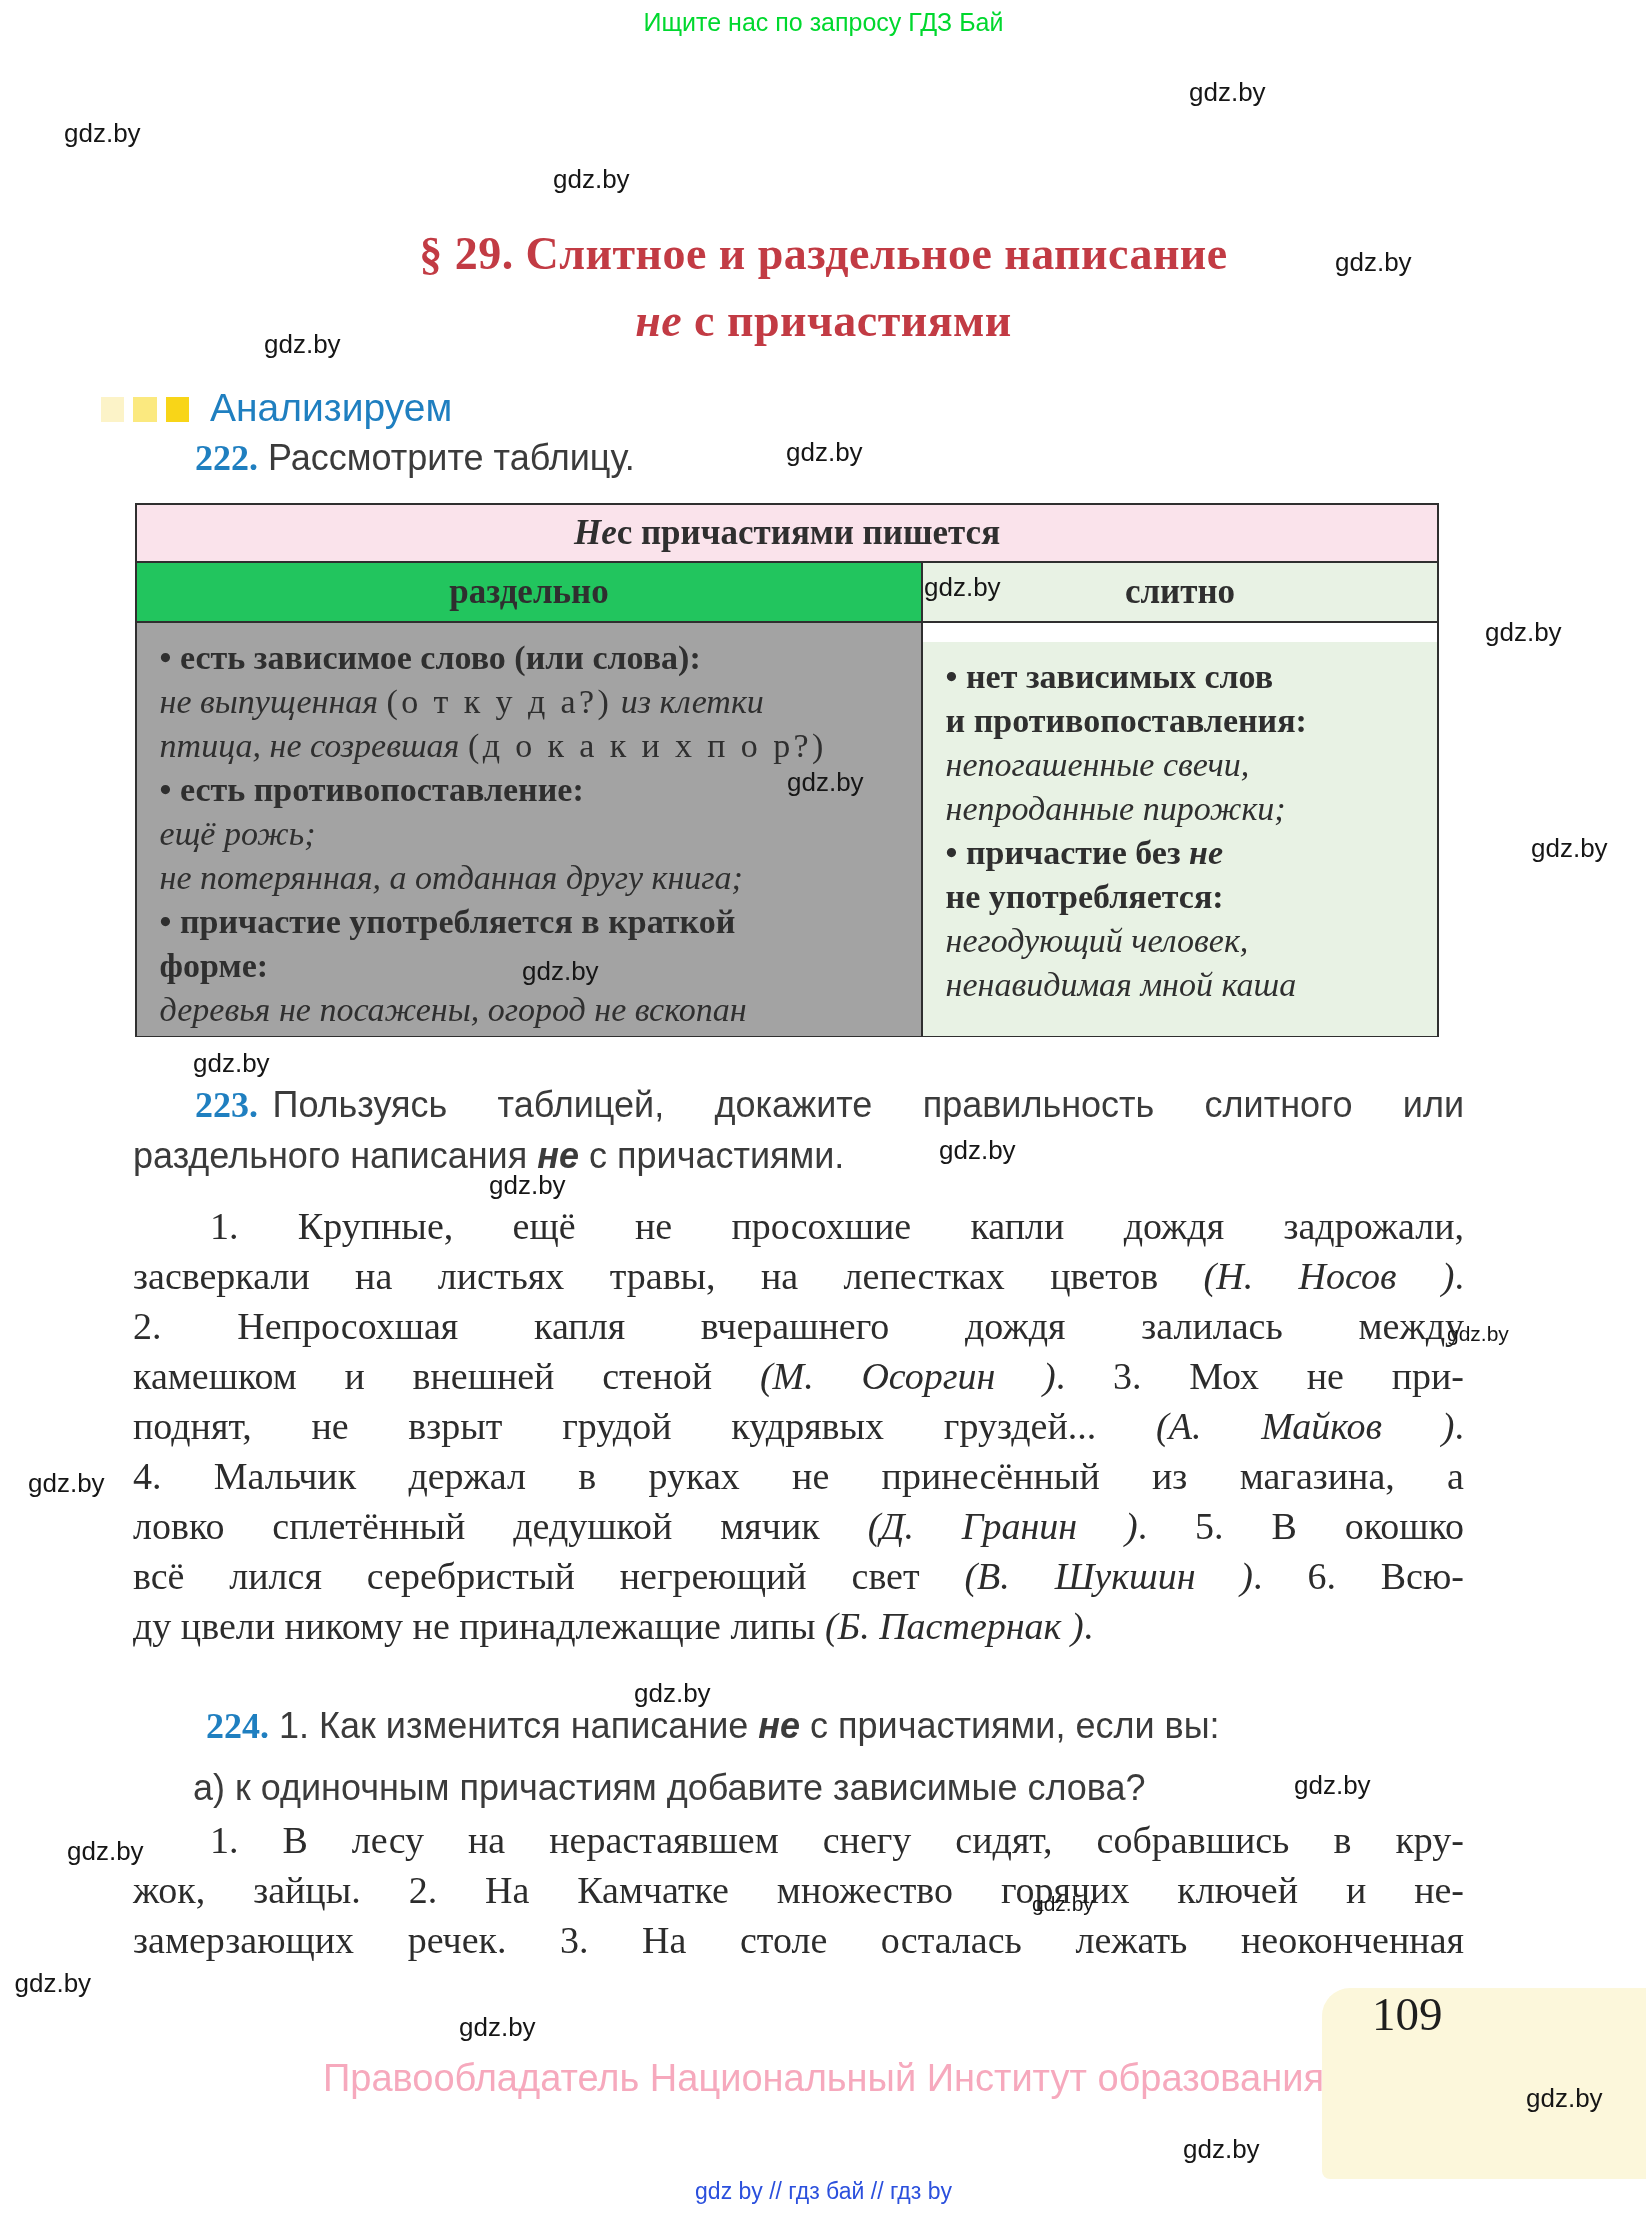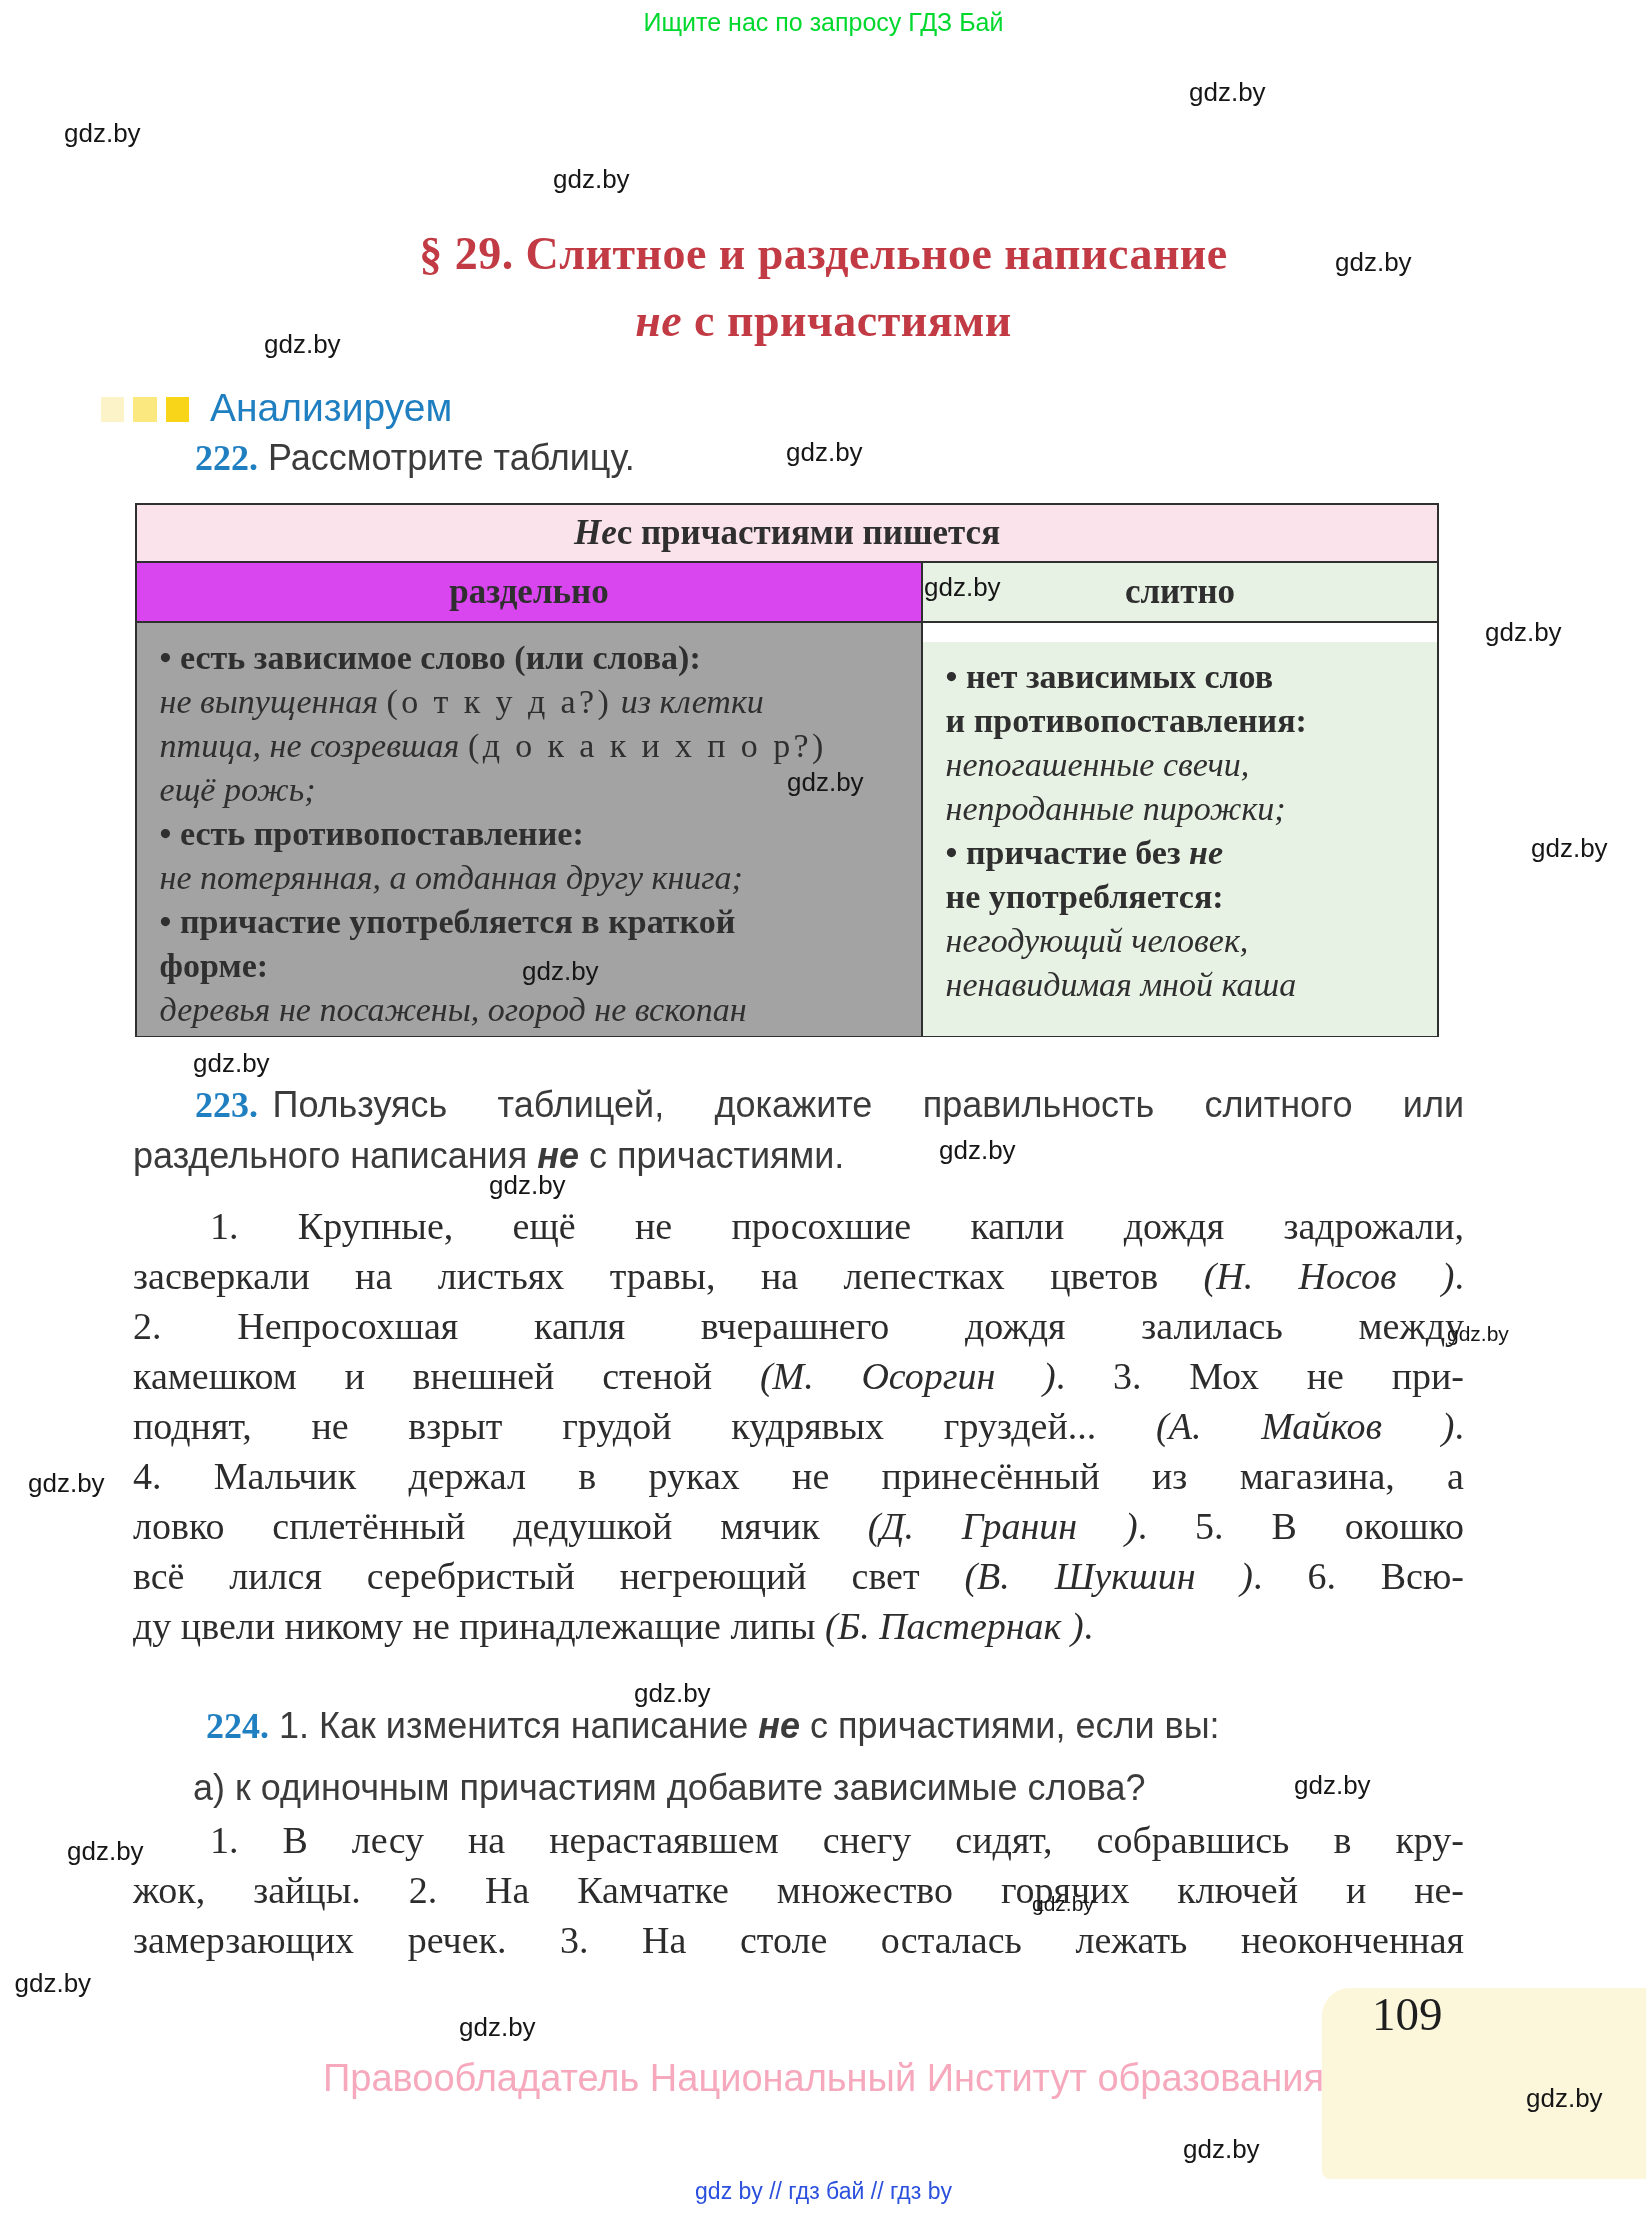--- a/index.html
+++ b/index.html
@@ -77,30 +77,30 @@
     <span class="exnum" style="color: rgb(31, 127, 192);">222.</span>
     <span>Рассмотрите таблицу.</span>
   </div>
 
   <div class="abs rules-table">
     <div class="t-head" style="background: rgb(250, 227, 235);">
         <span class="bi">Не</span>
         <span class="b"> с причастиями пишется</span>
       </div>
     <div class="t-cols">
-      <div class="c-left colhead" style="background: #d946ef;">раздельно</div>
+      <div class="c-left colhead" style="background: #22c55e;">раздельно</div>
       <div class="c-right colhead" style="background: rgb(232, 242, 228);">слитно</div>
     </div>
     <div class="t-body">
       <div class="c-left cellpad" style="background: #a3a3a3;">
           <div class="t-line"><span class="b">• есть зависимое слово (или слова):</span></div>
           <div class="t-line"><span class="i">не выпущенная </span><span class="sp">(о т к у д а?)</span><span class="i"> из клетки</span></div>
           <div class="t-line"><span class="i">птица, не созревшая </span><span class="sp">(д о  к а к и х  п о р?)</span></div>
+          <div class="t-line"><span class="b">• есть противопоставление:</span></div>
           <div class="t-line"><span class="i">ещё рожь;</span></div>
-          <div class="t-line"><span class="b">• есть противопоставление:</span></div>
           <div class="t-line"><span class="i">не потерянная, а отданная другу книга;</span></div>
           <div class="t-line"><span class="b">• причастие употребляется в краткой</span></div>
           <div class="t-line"><span class="b">форме:</span></div>
           <div class="t-line"><span class="i">деревья не посажены, огород не вскопан</span></div>
         </div>
       <div class="c-right cellpad" style="background: rgb(232, 242, 228); margin-top: 19px;">
           <div class="t-line"><span class="b">• нет зависимых слов</span></div>
           <div class="t-line"><span class="b">и противопоставления:</span></div>
           <div class="t-line"><span class="i">непогашенные свечи,</span></div>
           <div class="t-line"><span class="i">непроданные пирожки;</span></div>

